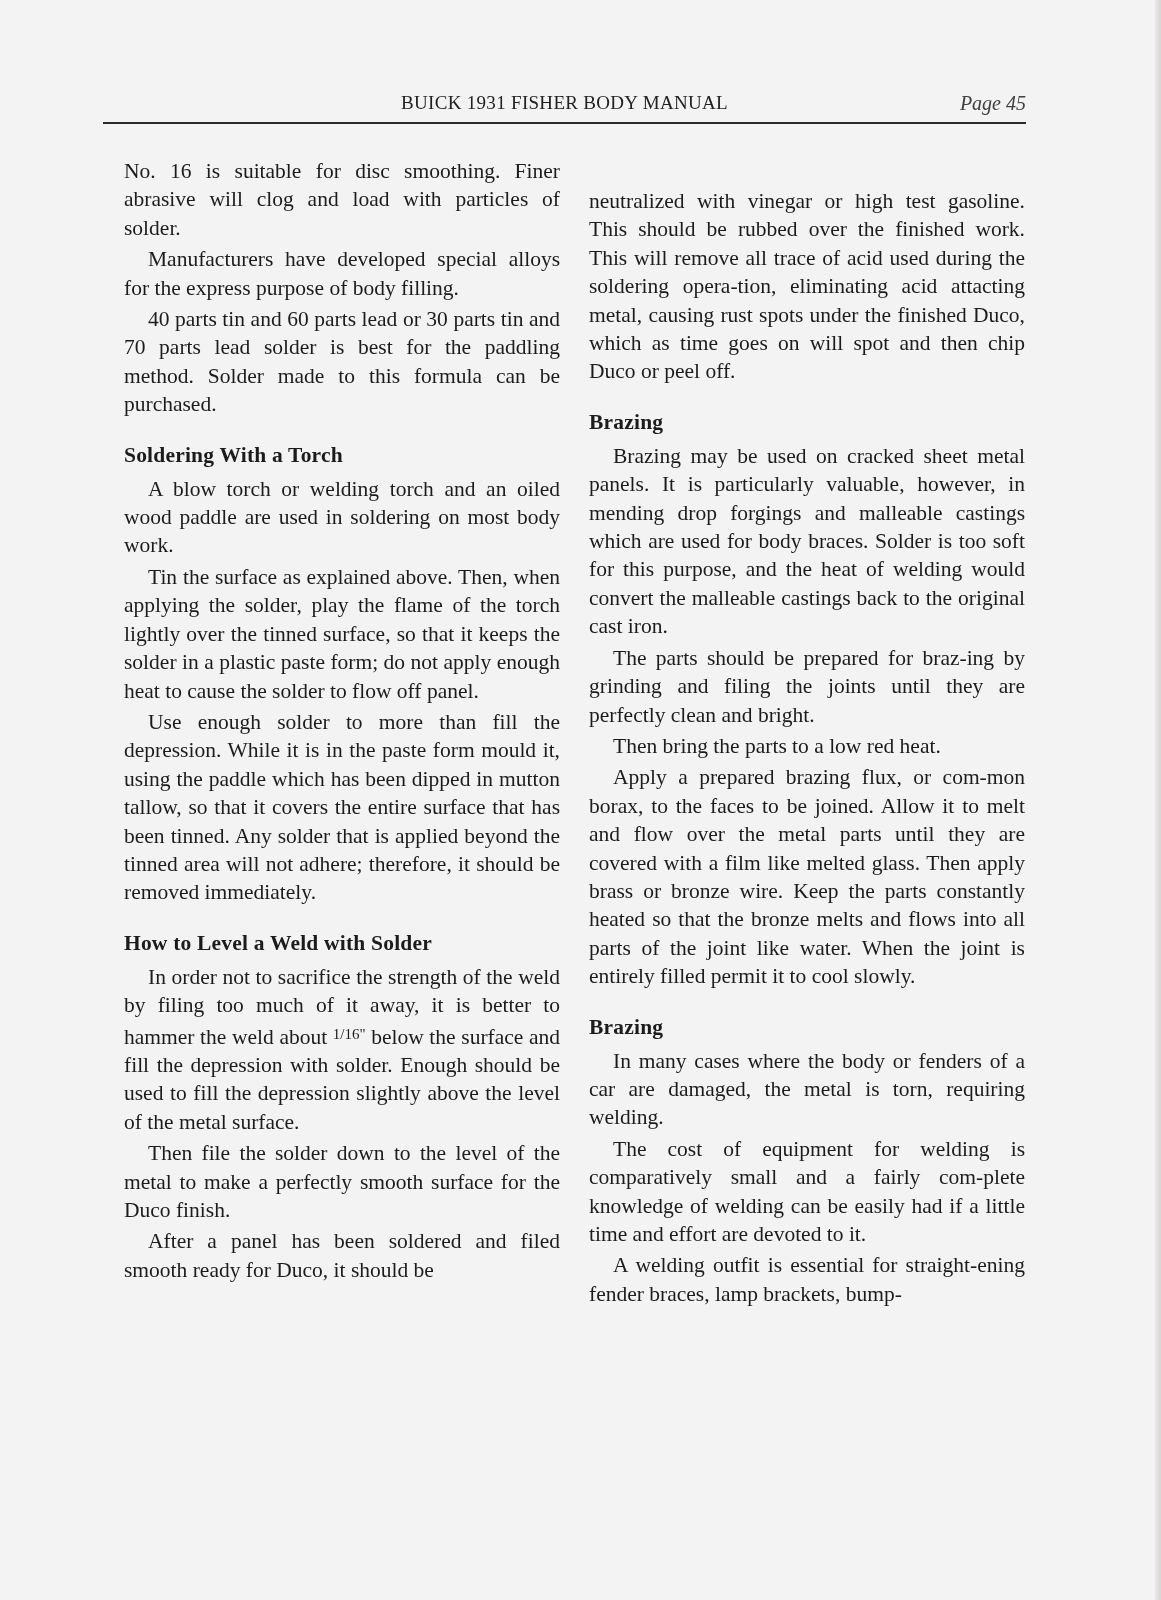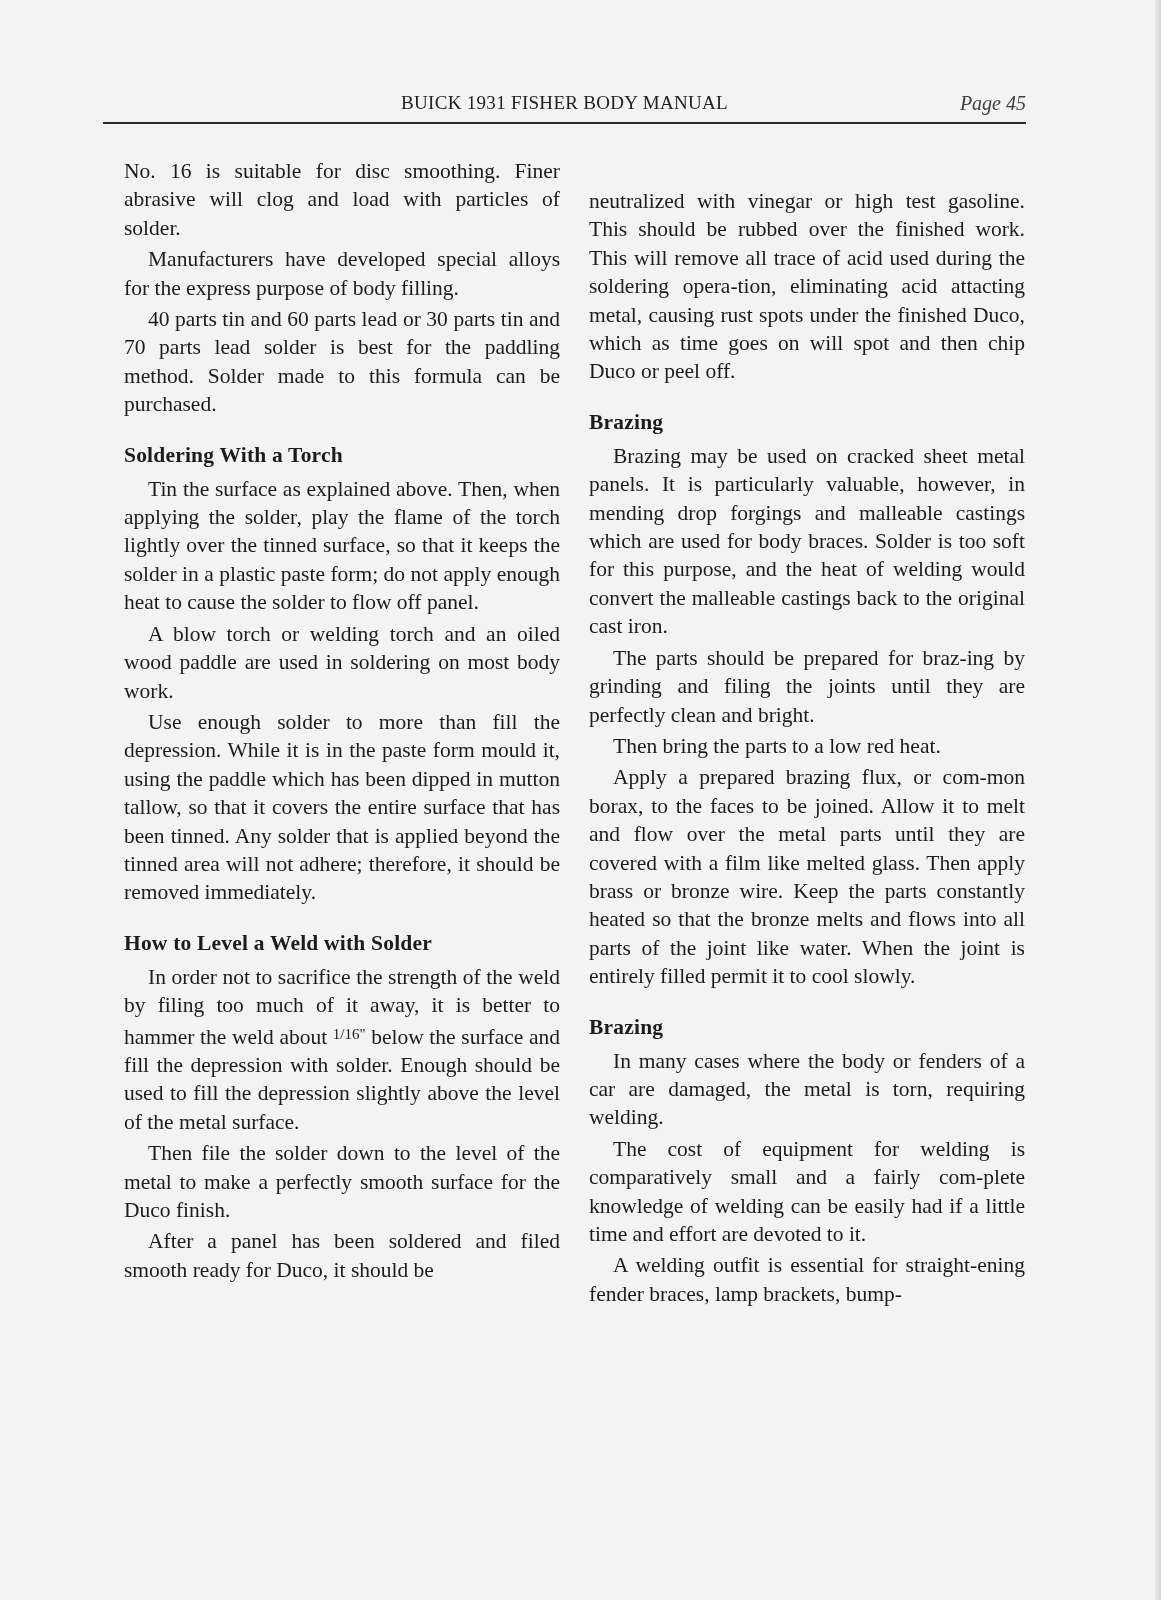--- a/index.html
+++ b/index.html
@@ -51,22 +51,22 @@
   <div class="header-title">BUICK 1931 FISHER BODY MANUAL</div>
   <div class="header-page">Page 45</div>
 </div>
 <div class="header-rule"></div>
 
 <div class="col col-left">
   <p class="noindent">No. 16 is suitable for disc smoothing. Finer abrasive will clog and load with particles of solder.</p>
   <p>Manufacturers have developed special alloys for the express purpose of body filling.</p>
   <p>40 parts tin and 60 parts lead or 30 parts tin and 70 parts lead solder is best for the paddling method.  Solder made to this formula can be purchased.</p>
   <h2>Soldering With a Torch</h2>
+  <p>A blow torch or welding torch and an oiled wood paddle are used in soldering on most body work.</p>
   <p>Tin the surface as explained above. Then, when applying the solder, play the flame of the torch lightly over the tinned surface, so that it keeps the solder in a plastic paste form; do not apply enough heat to cause the solder to flow off panel.</p>
-  <p>A blow torch or welding torch and an oiled wood paddle are used in soldering on most body work.</p>
   <p>Use enough solder to more than fill the depression.  While it is in the paste form mould it, using the paddle which has been dipped in mutton tallow, so that it covers the entire surface that has been tinned. Any solder that is applied beyond the tinned area will not adhere; therefore, it should be removed immediately.</p>
   <h2>How to Level a Weld with Solder</h2>
   <p><span>In order not to sacrifice the strength of the weld by filing too much of it away, it is better to hammer the weld about </span><span class="frac">1/16"</span><span> below the surface and fill the depression with solder.  Enough should be used to fill the depression slightly above the level of the metal surface.</span></p>
   <p>Then file the solder down to the level of the metal to make a perfectly smooth surface for the Duco finish.</p>
   <p>After a panel has been soldered and filed smooth ready for Duco, it should be</p>
 </div>
 
 <div class="col col-right">
   <p class="noindent">neutralized with vinegar or high test gasoline.  This should be rubbed over the finished work.  This will remove all trace of acid used during the soldering opera-tion, eliminating acid attacting metal, causing rust spots under the finished Duco, which as time goes on will spot and then chip Duco or peel off.</p>
   <h2>Brazing</h2>

